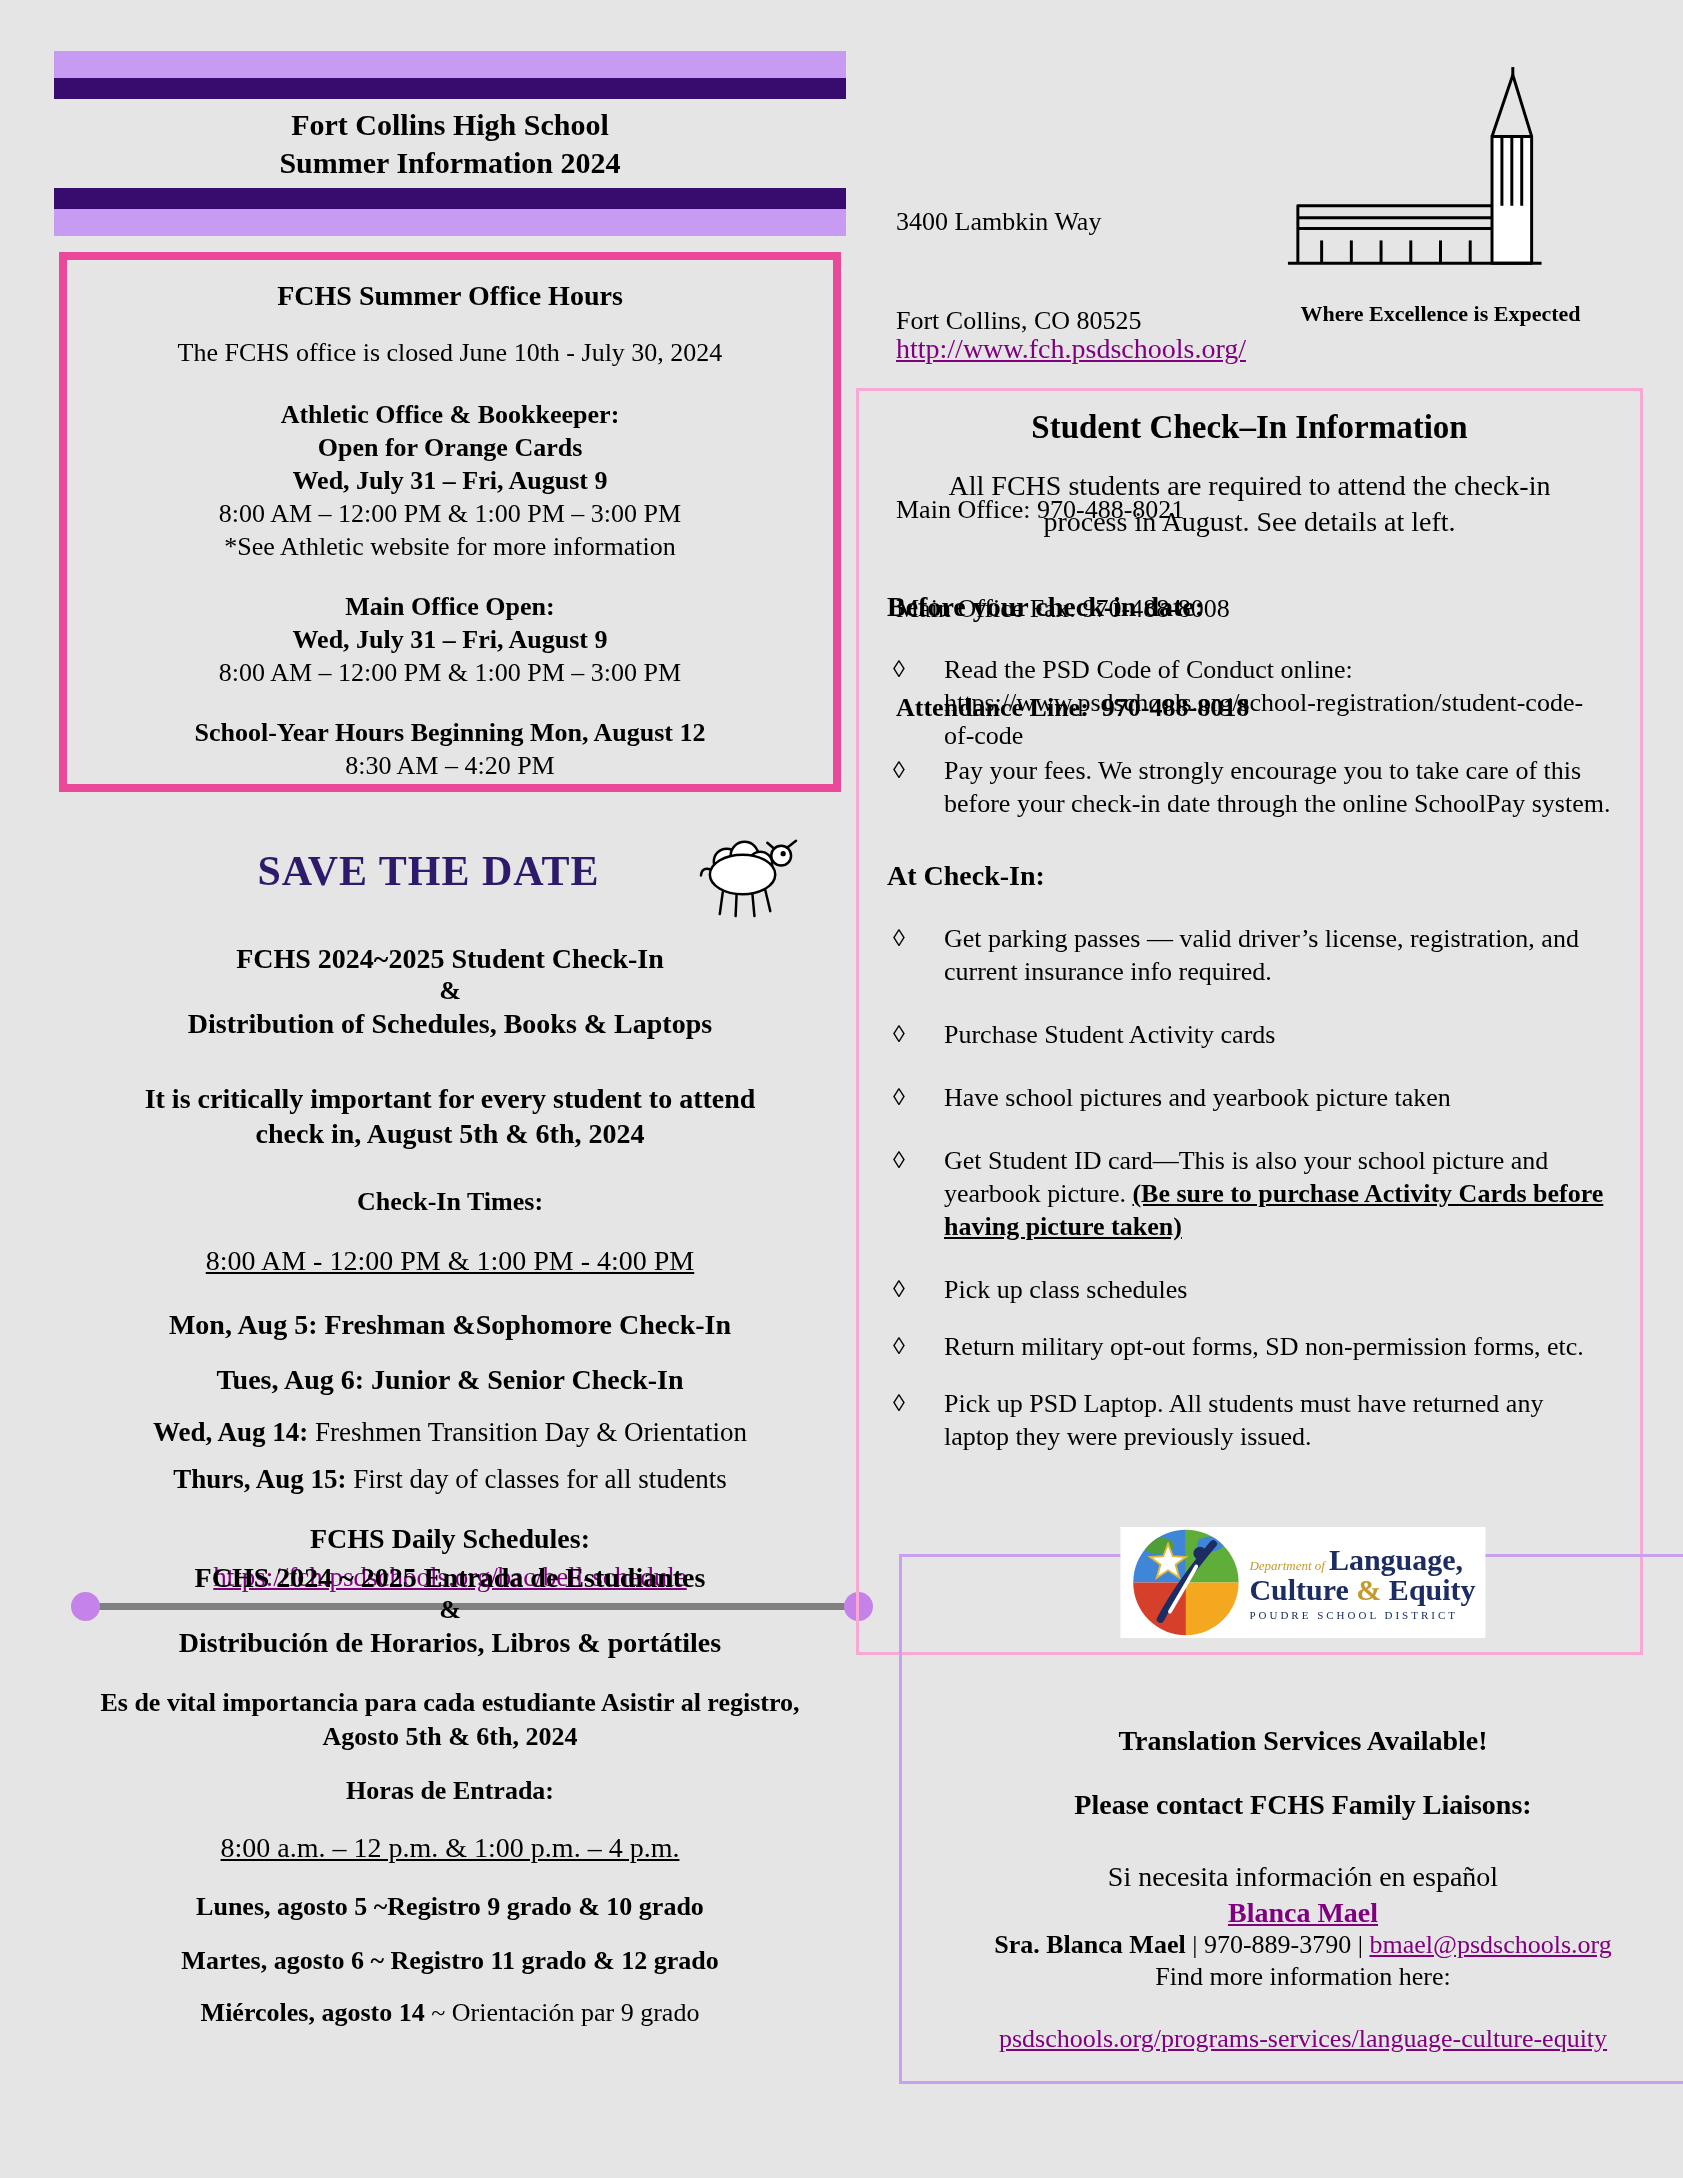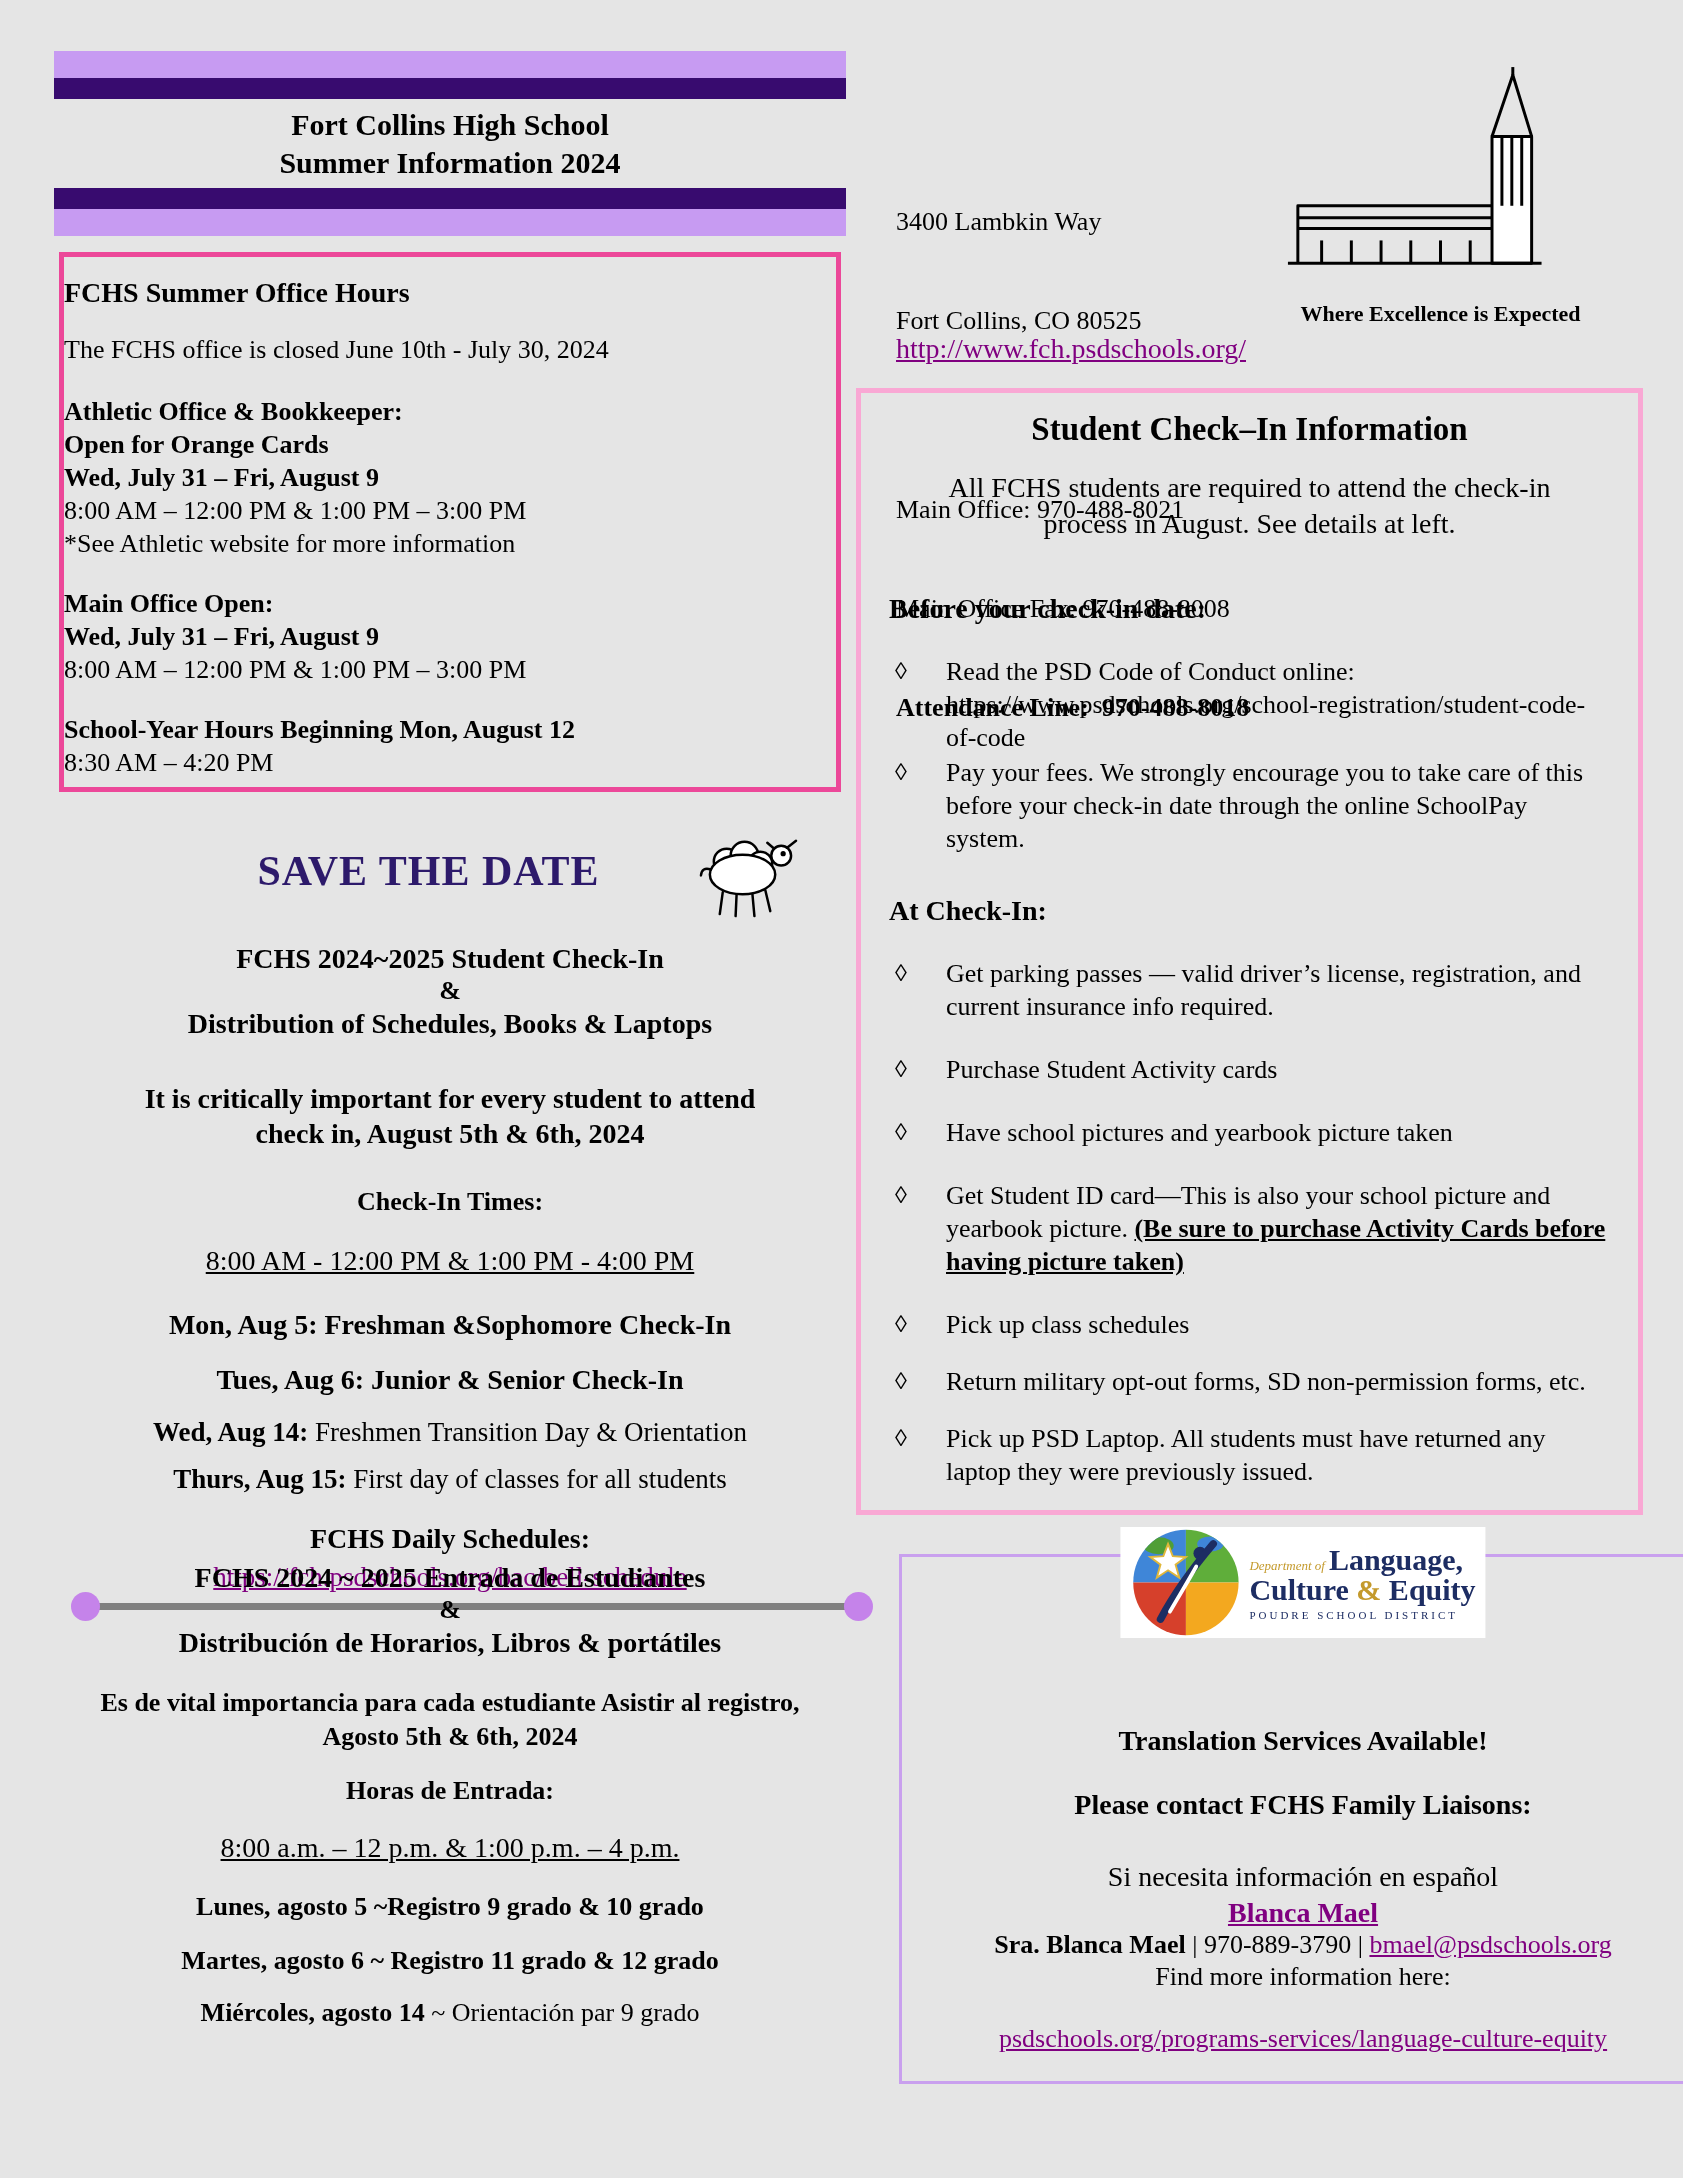--- a/index.html
+++ b/index.html
@@ -8,22 +8,22 @@
   .abs{position:absolute;}
   .b{font-weight:bold;}
   .link{color:#800080;text-decoration:underline;cursor:pointer;}
   
   .banner{left:54px;top:51px;width:792px;}
   .stripe{width:100%;}
   .stripe.light{height:27px;background:#c79bf2;}
   .stripe.dark{height:21px;background:#380b6f;}
   .banner-title{padding:7px 0 6px 0;font-size:30px;font-weight:bold;line-height:38px;text-align:center;}
   
-  .office-box{left:59px;top:252px;width:782px;height:540px;border:5px solid #ec4899;
-              box-sizing:border-box;text-align:left;padding-top:20px;}
+  .office-box{left:59px;top:252px;width:782px;height:540px;border:8px solid #ec4899;
+              box-sizing:border-box;text-align:center;padding-top:20px;}
   .ob-title{font-size:28px;font-weight:bold;margin-bottom:26px;}
   .ob-line{font-size:26px;margin-bottom:30px;}
   .ob-group{font-size:26px;line-height:33px;margin-bottom:27px;}
   
   .save-date{left:72px;top:847px;width:713px;text-align:center;font-size:42px;font-weight:bold;
              color:#2d1a6b;letter-spacing:1px;}
   .lamb{left:685px;top:820px;}
   
   .en-block{left:59px;top:941px;width:782px;text-align:center;}
   .h28b{font-size:28px;font-weight:bold;line-height:35px;}
@@ -47,21 +47,21 @@
   .t26{font-size:26px;}
   .t26b{font-size:26px;font-weight:bold;line-height:34px;}
   .es-times{font-size:28px;text-decoration:underline;margin-top:24px;}
   
   .contact{left:896px;top:139px;width:426px;font-size:26px;line-height:33px;white-space:pre-wrap;}
   .contact .gap{height:24px;}
   .site-link{left:896px;top:333px;font-size:28px;}
   .crest{left:1277px;top:67px;width:327px;text-align:center;}
   .crest-caption{font-size:22px;font-weight:bold;margin-top:2px;}
   
-  .info-box{left:856px;top:388px;width:787px;height:1127px;border:5px solid #f9a8d4;
+  .info-box{left:856px;top:388px;width:787px;height:1267px;border:3px solid #f9a8d4;
             box-sizing:border-box;padding:0 28px;}
   .ib-title{margin-top:18px;font-size:33px;font-weight:bold;text-align:center;}
   .ib-intro{margin-top:22px;font-size:28px;line-height:36px;text-align:center;}
   .ib-head{font-size:28px;font-weight:bold;margin-top:51px;}
   .ib-head2{font-size:28px;font-weight:bold;margin-top:40px;}
   .bullet{display:flex;font-size:26px;line-height:33px;}
   .bullet .diamond{width:51px;flex:0 0 51px;font-size:24px;padding-left:6px;}
   .bullet .btext{flex:1;word-break:break-word;}
   .mtb30{margin-top:30px;} .mtb24{margin-top:24px;} .mtb2{margin-top:2px;}
   .emph{font-weight:bold;text-decoration:underline;}

